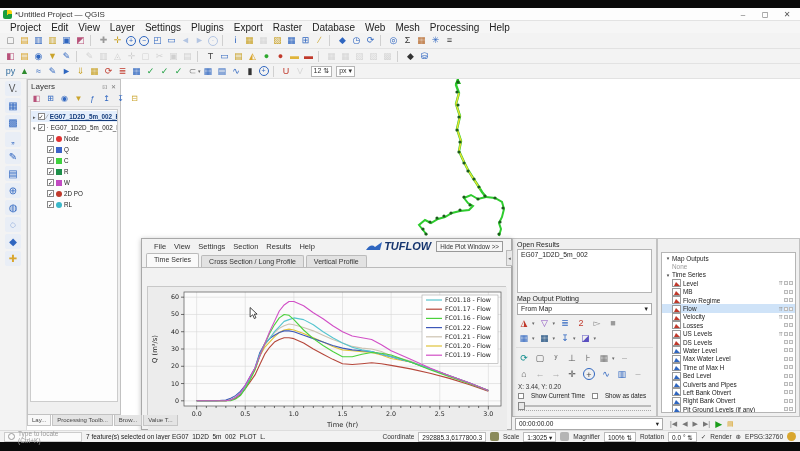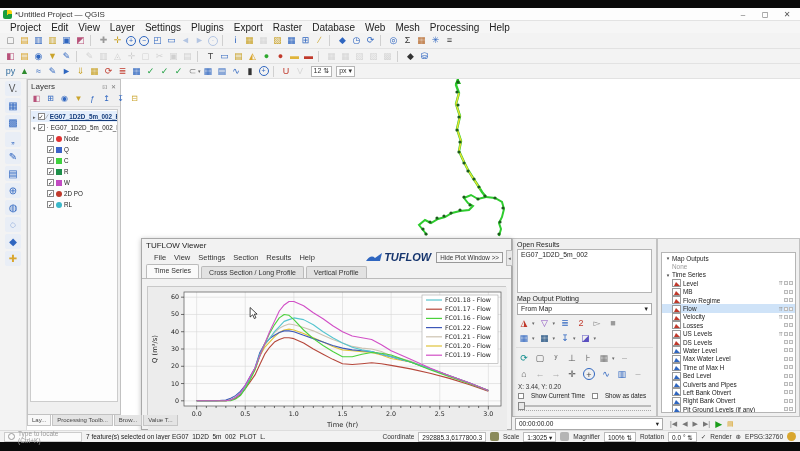--- a/index.html
+++ b/index.html
@@ -348,21 +348,20 @@
       </div>
   </div>
   <div class="dock-tabs" id="dock-tabs">
       <div class="dock-tab active">Lay...</div>
       <div class="dock-tab">Processing Toolb...</div>
       <div class="dock-tab">Brow...</div>
       <div class="dock-tab">Value T...</div>
     </div>
 
   <div class="panel" id="tuflow">
-    <div class="tf-title">TUFLOW Viewer</div>
     <div class="tf-menu" id="tf-menu">
       <span class="mi">File</span>
         <span class="mi">View</span>
         <span class="mi">Settings</span>
         <span class="mi">Section</span>
         <span class="mi">Results</span>
         <span class="mi">Help</span>
         <span class="tf-logo" id="tf-logo">
         <svg width="16" height="9">
             <path d="M0,8 Q5,1 9,5 L16,0 L14,8 Z" fill="#2f66c0"></path>

